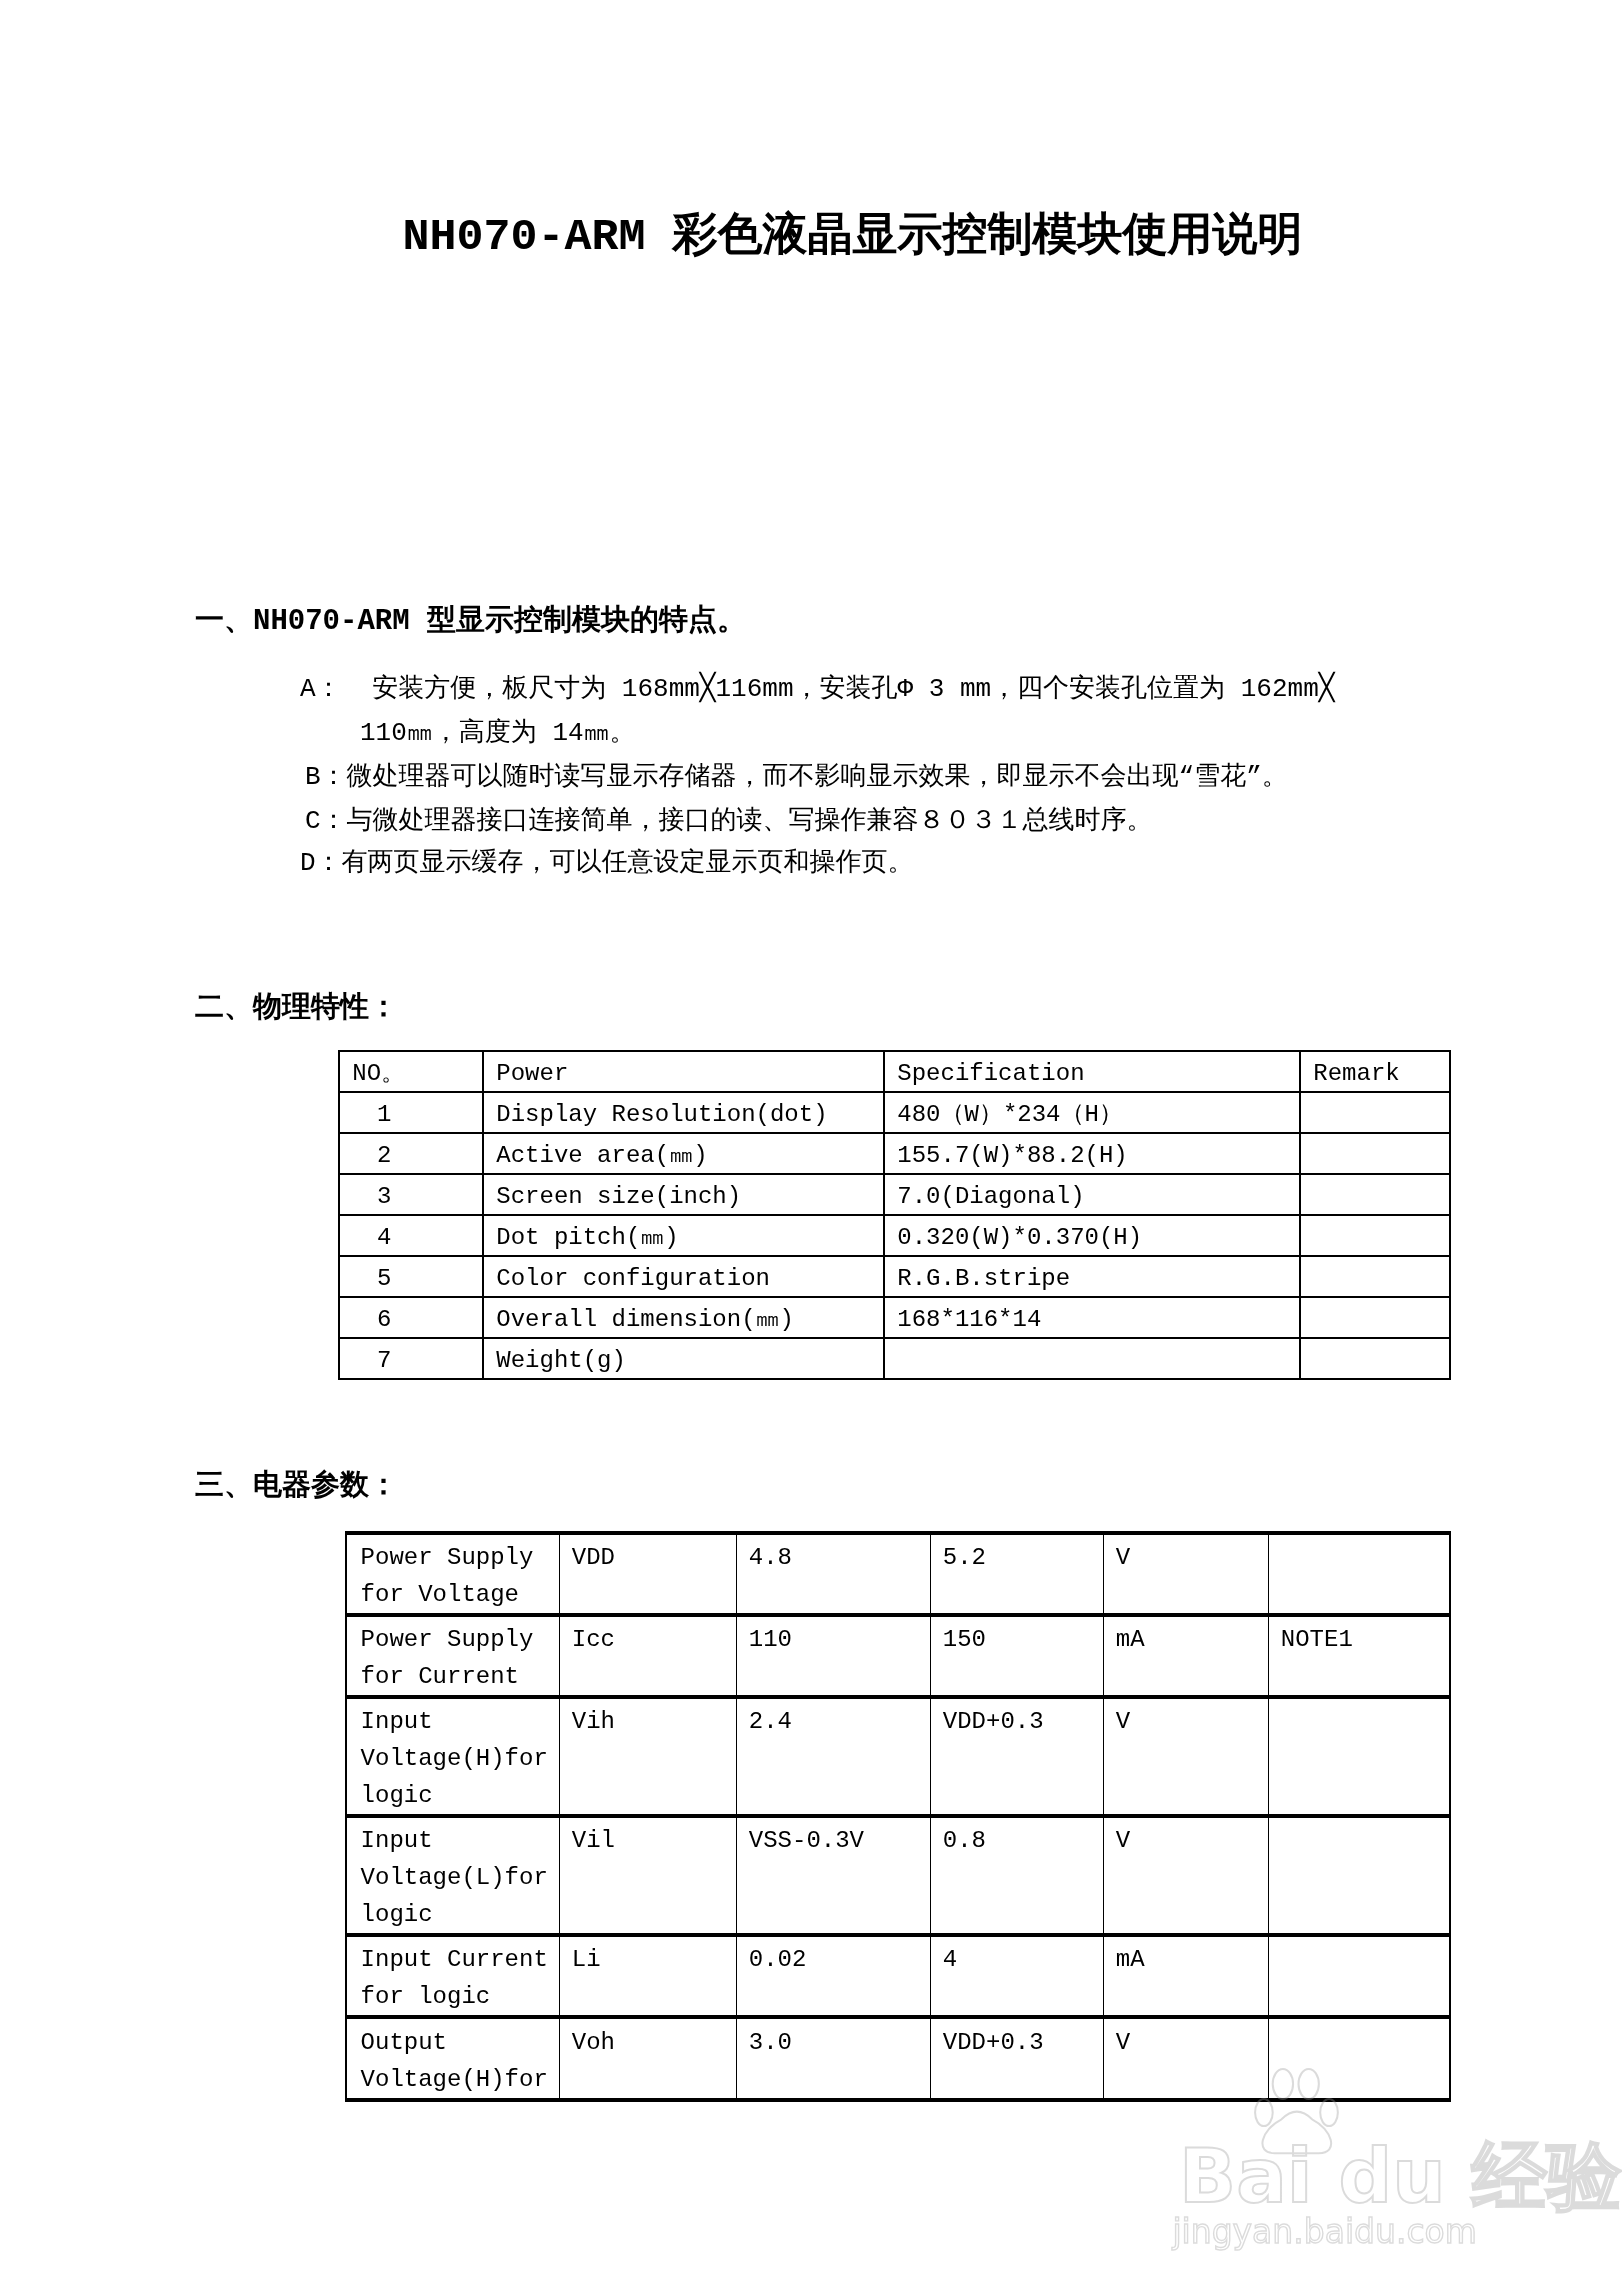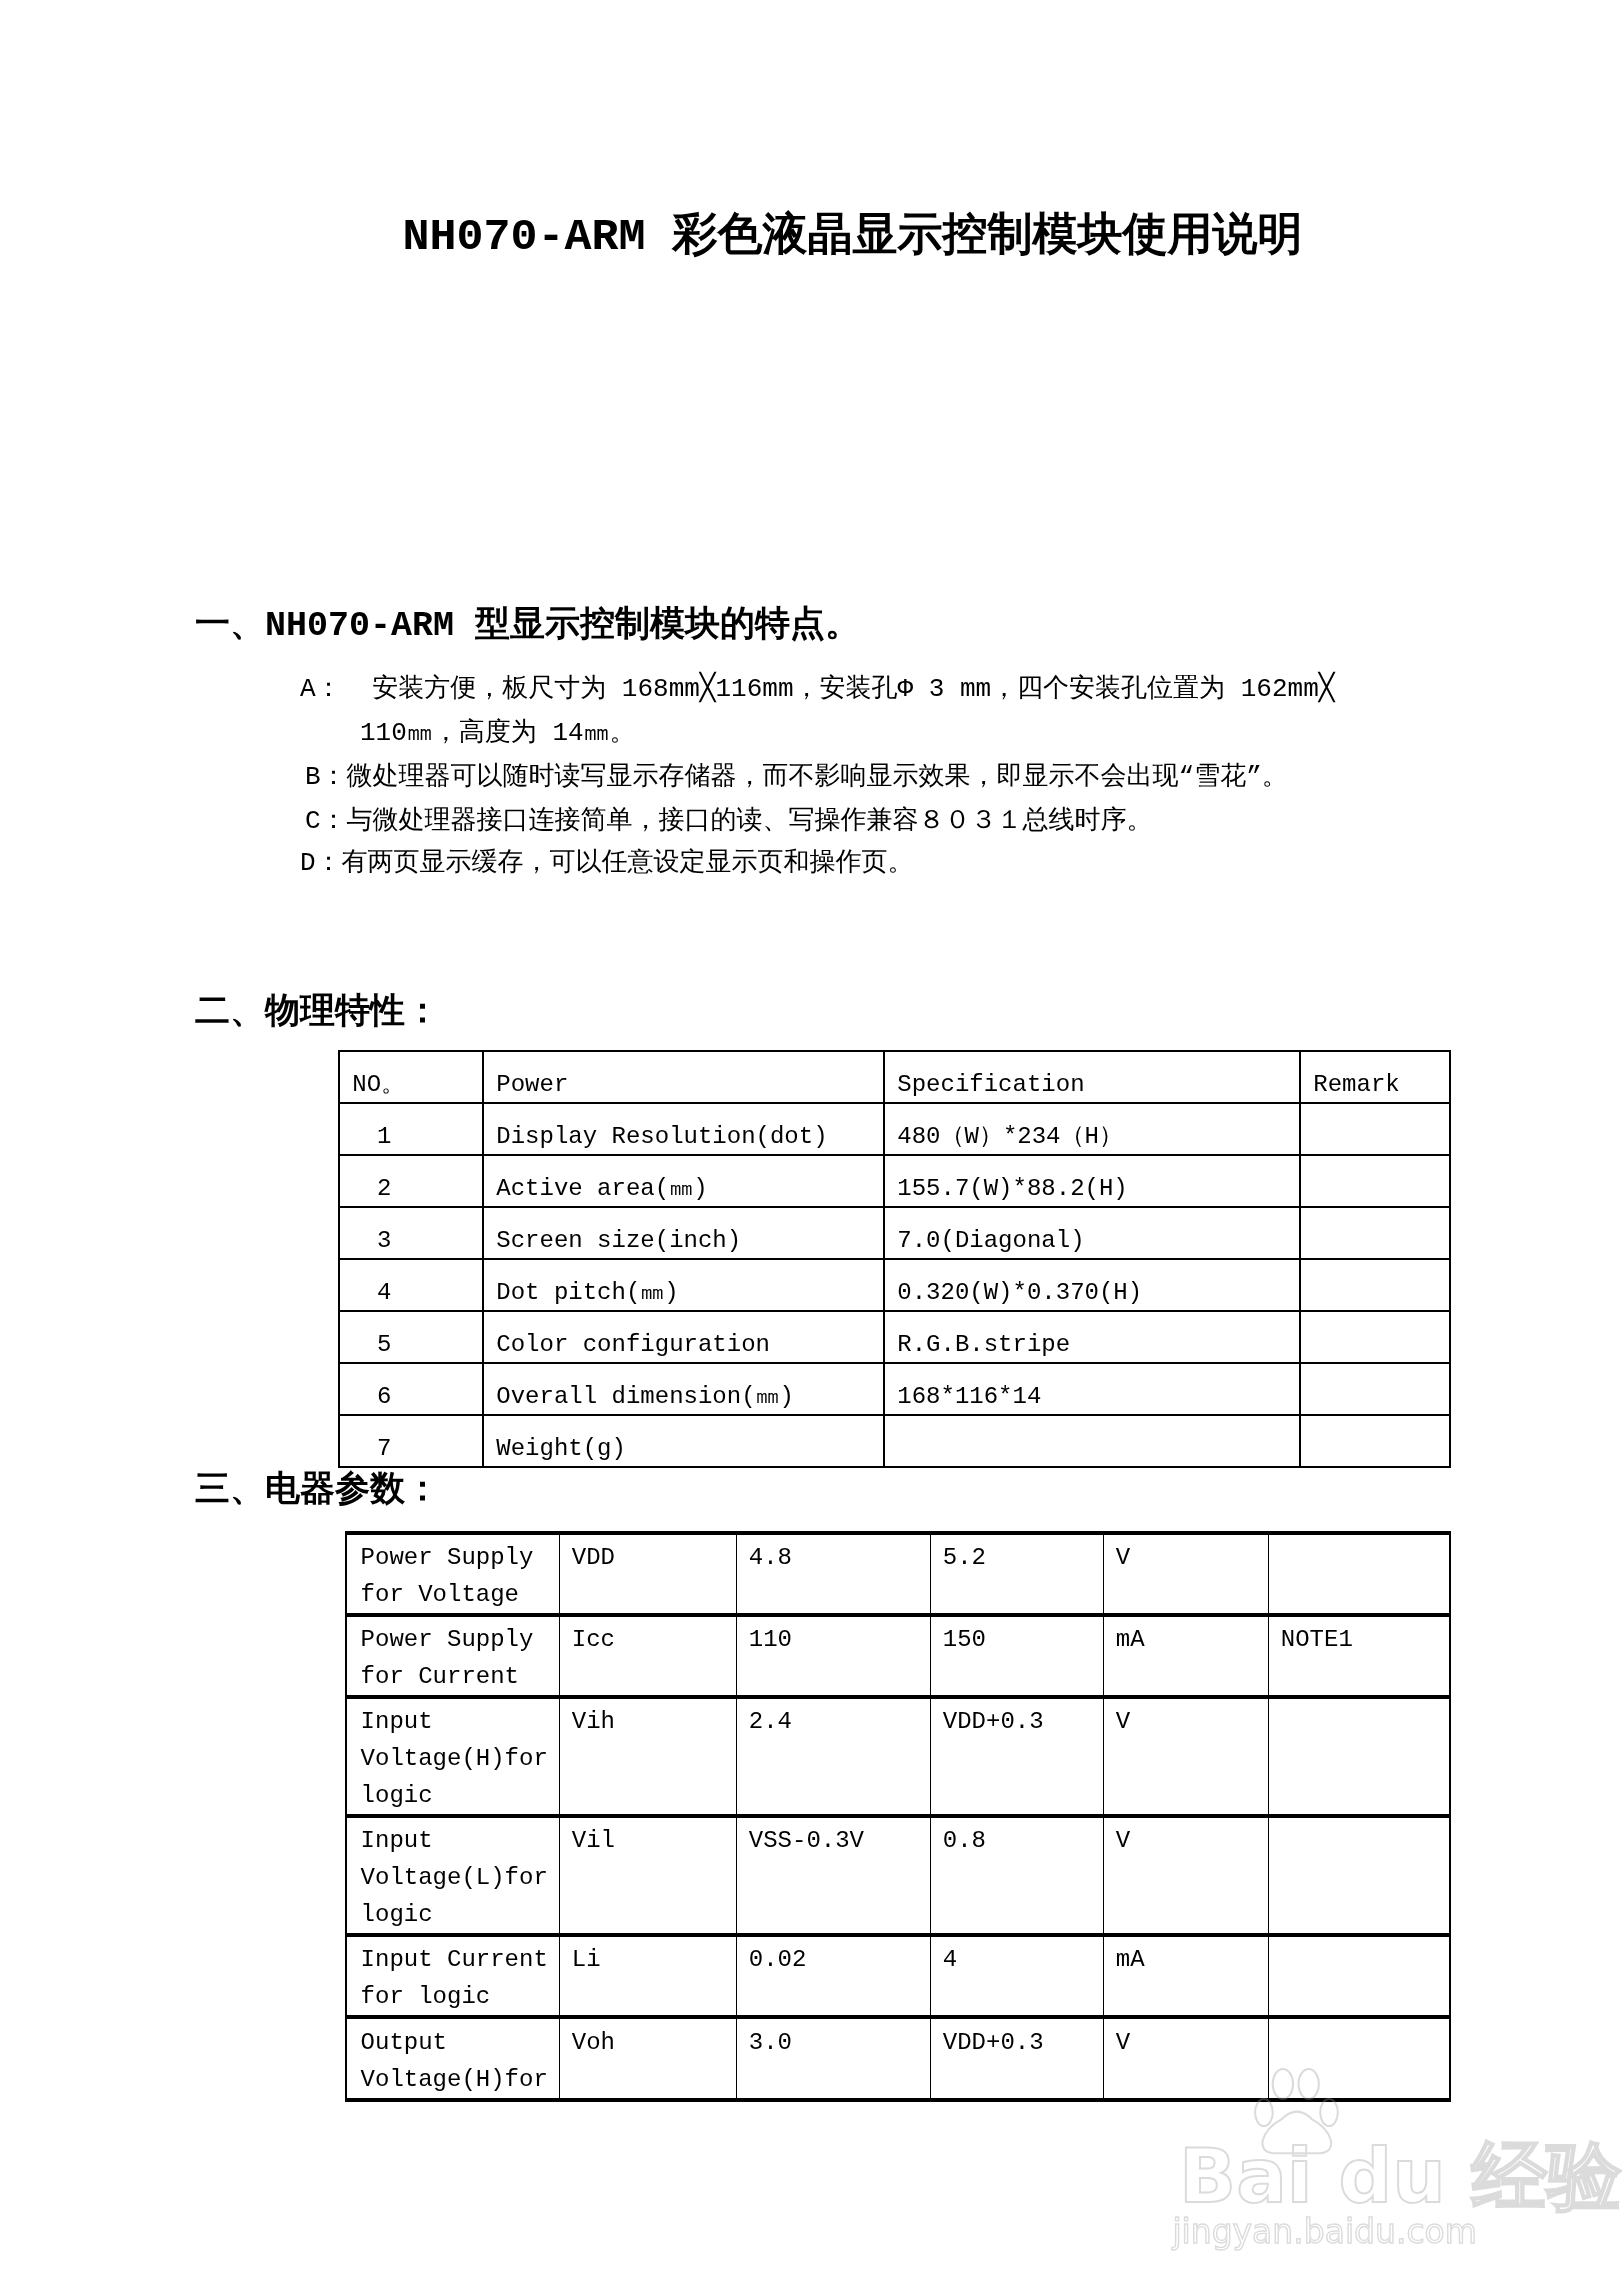--- a/index.html
+++ b/index.html
@@ -2,26 +2,26 @@
 <html style="font-size:11px"><head>
 <meta charset="utf-8">
 <style>
   html, body { margin: 0; padding: 0; background: #ffffff; }
   body { width: 1623px; height: 2295px; position: relative; overflow: hidden; color: #000; }
   .serif { font-family: Liberation Mono, monospace; }
   .mono { font-family: "Liberation Mono", "DejaVu Sans Mono", monospace; }
   .abs { position: absolute; white-space: nowrap; }
 
   .doc-title { left: 0; width: 1623px; top: 204px; text-align: center; font-size: 45px; font-weight: bold; padding-left: 82px; box-sizing: border-box; }
-  .section-heading { font-size: 35px; font-weight: bold; }
+  .section-heading { font-size: 29px; font-weight: bold; }
   .feature { font-size: 26px; }
 
   table.spec { position: absolute; border-collapse: collapse; table-layout: fixed; }
   table.spec td { border: 2px solid #000; vertical-align: top; padding: 4.1px 0 0 12.3px; font-size: 24px; line-height: 37px; box-sizing: border-box; }
-  table.spec.t1 td { padding-top: 15px; line-height: 35px; }
+  table.spec.t1 td { padding-top: 4px; line-height: 35px; }
   table.spec.t1 td.no { text-align: left; padding-left: 37px; }
   table.spec.t2 td { border-left-width: 0.7px; border-right-width: 0.7px; border-top-width: 4.1px; border-bottom-width: 4.1px; white-space: normal; word-wrap: break-word; }
   table.spec.t2 td:first-child { border-left-width: 2px; }
   table.spec.t2 td:last-child { border-right-width: 2px; }
   table.spec.t2 td.param { padding-left: 13.6px; padding-right: 4.1px; }
 
   .watermark { left: 1152px; top: 2045px; width: 436px; height: 218px; opacity: 0.35; }
   .wm-text-main { position: absolute; left: 27px; top: 82px; font-family: "DejaVu Sans", sans-serif; font-weight: bold; font-size: 75px; color: transparent; -webkit-text-stroke: 2px #9a9a9a; }
   .wm-text-url { position: absolute; left: 20.4px; top: 167px; font-family: "DejaVu Sans", sans-serif; font-size: 33px; color: transparent; -webkit-text-stroke: 1.4px #9a9a9a; }
   .wm-paw { position: absolute; left: 102px; top: 20.4px; }

